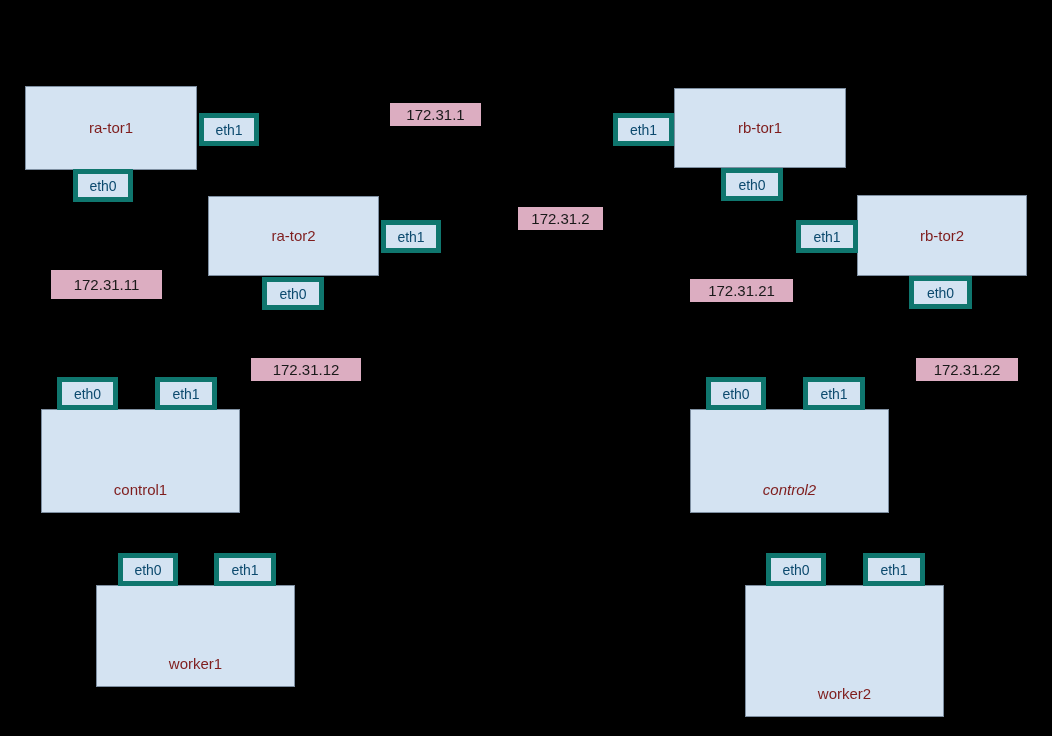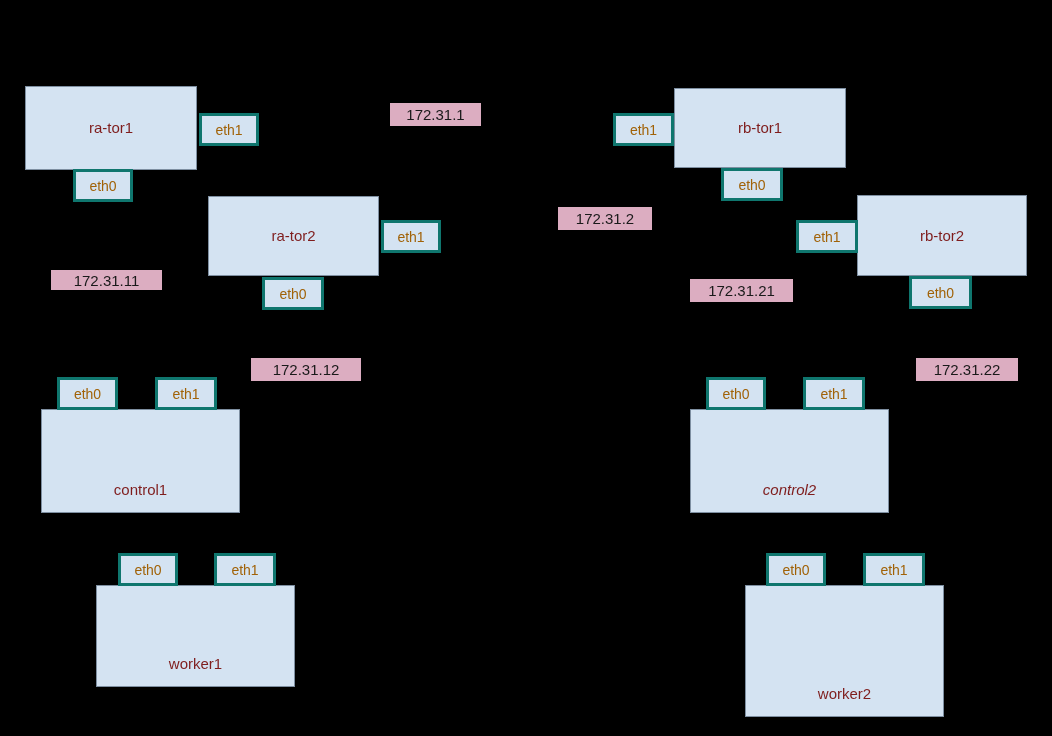--- a/index.html
+++ b/index.html
@@ -49,26 +49,26 @@
   }
   
   .node.host .node-label {
     bottom: 14px;
   }
   
   .iface {
     position: absolute;
     box-sizing: border-box;
     background: #d4e3f2;
-    border: 3px solid #0f766e;
+    border: 5px solid #0f766e;
     z-index: 3;
     display: flex;
     align-items: center;
     justify-content: center;
-    color: #a16207;
+    color: #0c4a6e;
     font-size: 14px;
     line-height: 14px;
     white-space: nowrap;
   }
   
   .iplabel {
     position: absolute;
     box-sizing: border-box;
     background: #dcadc1;
     border: none;
@@ -155,24 +155,24 @@
     </div>
     <div class="iface" style="left: 766px; top: 553px; width: 60px; height: 33px;">
       <span>eth0</span>
     </div>
     <div class="iface" style="left: 863px; top: 553px; width: 62px; height: 33px;">
       <span>eth1</span>
     </div>
     <div class="iplabel" style="left: 390px; top: 103px; width: 91px; height: 23px;">
       <span>172.31.1</span>
     </div>
-    <div class="iplabel" style="left: 518px; top: 207px; width: 94px; height: 23px; margin-left: 40px;">
+    <div class="iplabel" style="left: 518px; top: 207px; width: 85px; height: 23px;">
       <span>172.31.2</span>
     </div>
-    <div class="iplabel" style="left: 51px; top: 270px; width: 111px; height: 20px;">
+    <div class="iplabel" style="left: 51px; top: 270px; width: 111px; height: 29px;">
       <span>172.31.11</span>
     </div>
     <div class="iplabel" style="left: 690px; top: 279px; width: 103px; height: 23px;">
       <span>172.31.21</span>
     </div>
     <div class="iplabel" style="left: 251px; top: 358px; width: 110px; height: 23px;">
       <span>172.31.12</span>
     </div>
     <div class="iplabel" style="left: 916px; top: 358px; width: 102px; height: 23px;">
       <span>172.31.22</span>

